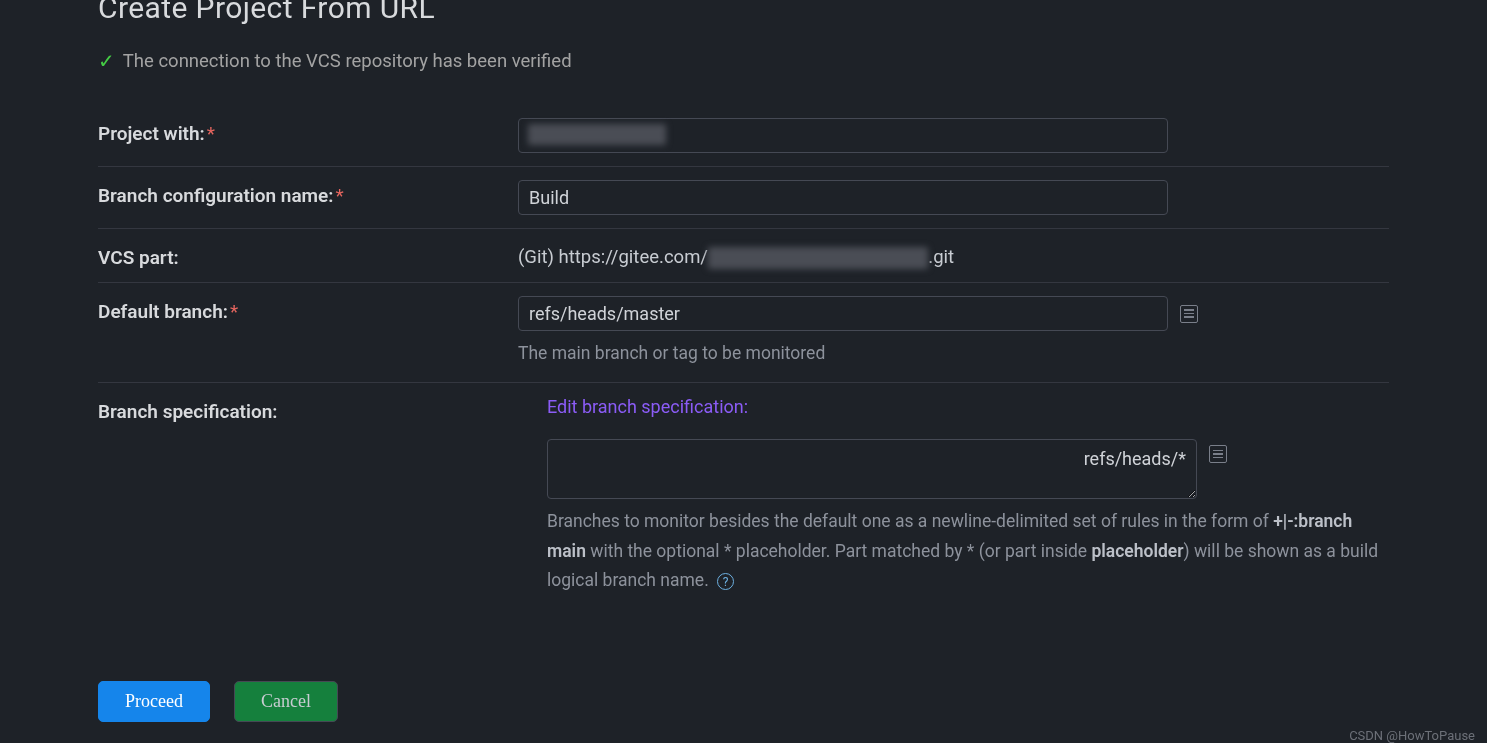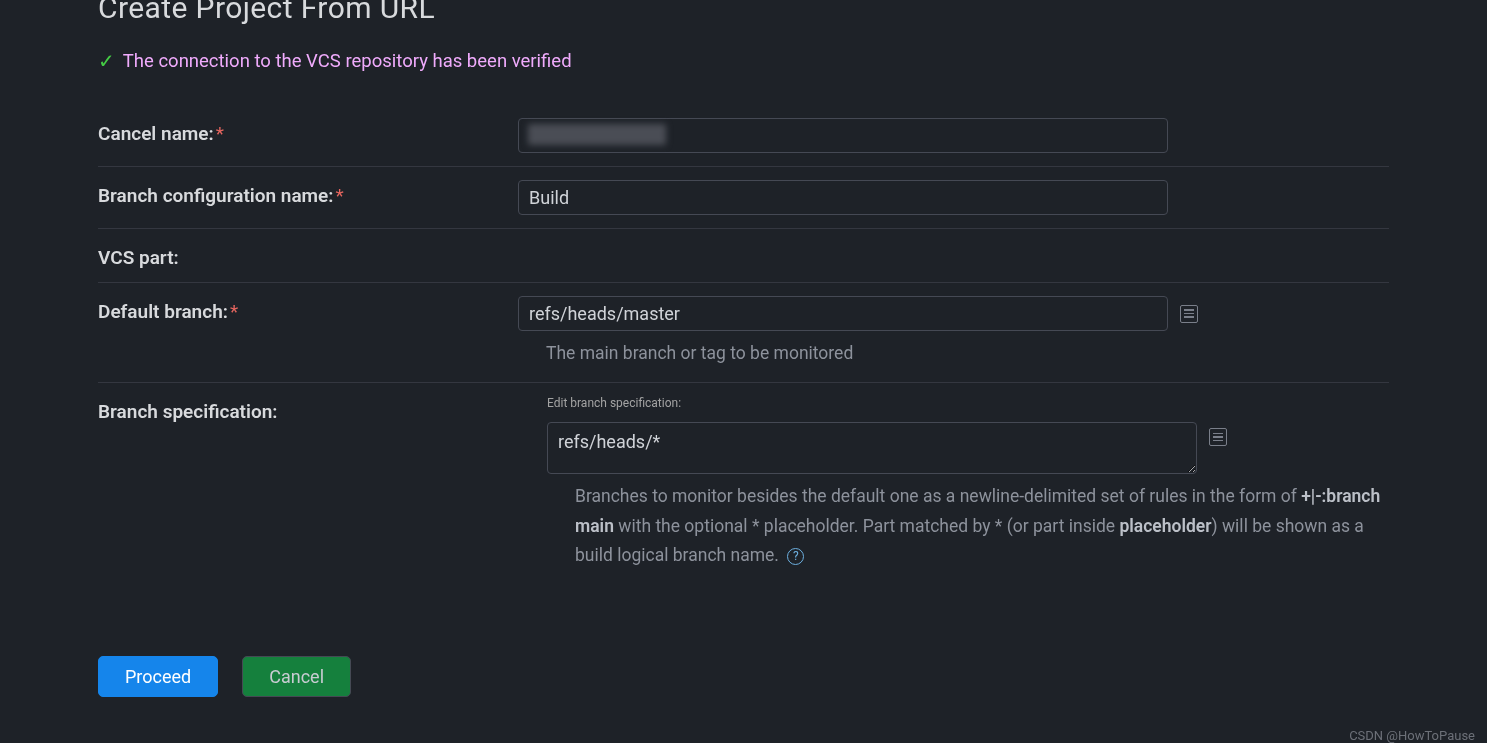--- a/index.html
+++ b/index.html
@@ -32,21 +32,21 @@
       display: flex;
       align-items: center;
       gap: 8px;
       margin-bottom: 32px;
     }
     .check-icon {
       color: #44cc44;
       font-size: 20px;
     }
     .verify-text {
-      color: #f0abfc;
+      color: #a3a3a3;
       font-size: 18.5px;
     }
     .form-row {
       display: flex;
       align-items: flex-start;
       border-bottom: 1px solid #343740;
       padding: 13px 0;
     }
     .form-row.no-border {
       border-bottom: none;
@@ -81,44 +81,44 @@
       border-radius: 4px;
       color: #d0d3d8;
       font-size: 18px;
       font-family: inherit;
       padding: 6px 10px;
       width: 650px;
       outline: none;
     }
     textarea {
       resize: both;
-      height: 52px;
+      height: 60px;
       line-height: 1.4;
+      text-align: right;
     }
     .static-text {
       color: #c8ccd2;
       font-size: 18.5px;
       padding-top: 4px;
     }
     .help-text {
       color: #8d929c;
       font-size: 17.5px;
       margin-top: 8px;
       line-height: 1.7;
       max-width: 960px;
-      margin-left: 28px;
     }
     .help-text strong {
       color: #bcc0c8;
       font-weight: 600;
     }
     .sublabel {
-      color: #a3a3a3;
-      font-size: 12px;
-      margin-bottom: 12px;
+      color: #8b5cf6;
+      font-size: 18px;
+      margin-bottom: 22px;
     }
     .list-icon {
       width: 18px;
       height: 18px;
       border: 1px solid #7a7f8a;
       border-radius: 2px;
       display: inline-flex;
       flex-direction: column;
       justify-content: center;
       gap: 2px;
@@ -149,20 +149,21 @@
       filter: blur(3px);
       color: transparent;
       user-select: none;
       border-radius: 2px;
       vertical-align: middle;
     }
     .button-row {
       display: flex;
       gap: 24px;
       margin-top: 72px;
+      font-family: Liberation Serif, serif;
     }
     .btn {
       padding: 9px 26px;
       border-radius: 5px;
       font-size: 18px;
       cursor: pointer;
       font-family: inherit;
     }
     .btn-primary {
       background: #1585eb;
@@ -197,41 +198,46 @@
 <div class="container">
   <h1 class="page-title">Create Project From URL</h1>
 
   <div class="verify-row">
     <span class="check-icon">✓</span>
     <span class="verify-text">The connection to the VCS repository has been verified</span>
   </div>
 
   <div class="form-row">
     <div class="form-label">
-      <span>Cancel name:</span><span class="required">*</span>
+      <span>Project with:</span><span class="required">*</span>
     </div>
     <div class="form-value">
       <div class="project-input-wrap">
         <input type="text" value="" style="">
         <span class="project-redact redacted">xxxxx xxxx xxx xx</span>
       </div>
     </div>
   </div>
 
   <div class="form-row">
     <div class="form-label">
       <span>Branch configuration name:</span><span class="required">*</span>
     </div>
     <div class="form-value">
       <input type="text" value="Build" style="">
     </div>
   </div>
 
   <div class="form-row">
     <div class="form-label">VCS part:</div>
+    <div class="form-value">
+      <div class="static-text">
+        <span>(Git) https://gitee.com/</span><span class="redacted">xxxxxxxxxxxxxxxxxxxxxxxx</span><span>.git</span>
+      </div>
+    </div>
   </div>
 
   <div class="form-row">
     <div class="form-label">
       <span>Default branch:</span><span class="required">*</span>
     </div>
     <div class="form-value">
       <div class="value-row">
         <input type="text" value="refs/heads/master" style="">
         <span class="list-icon">

